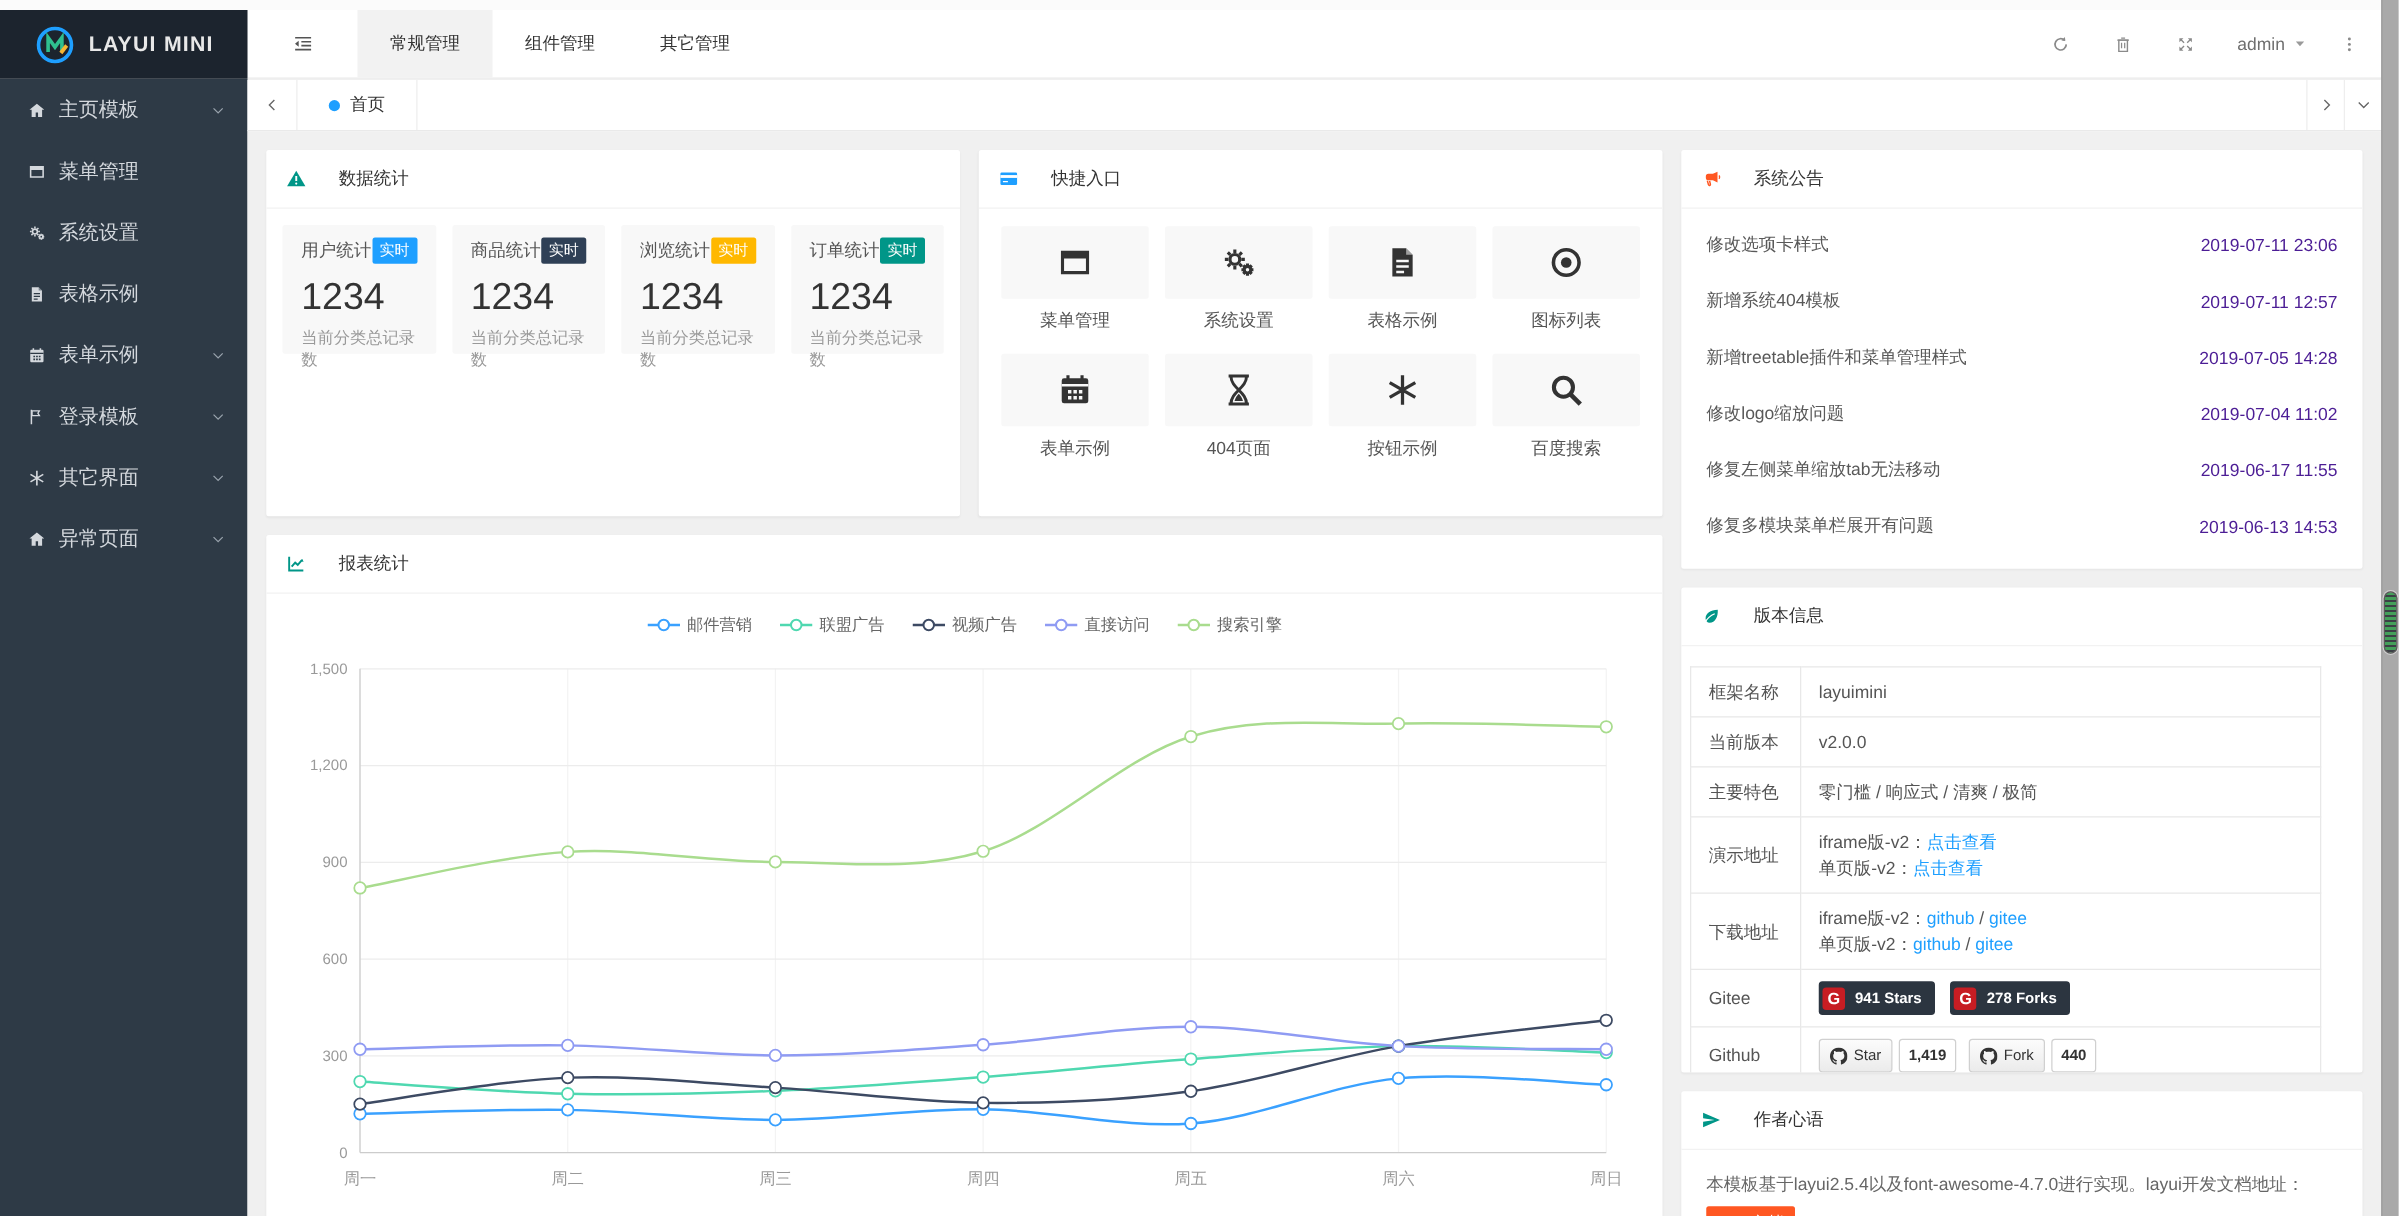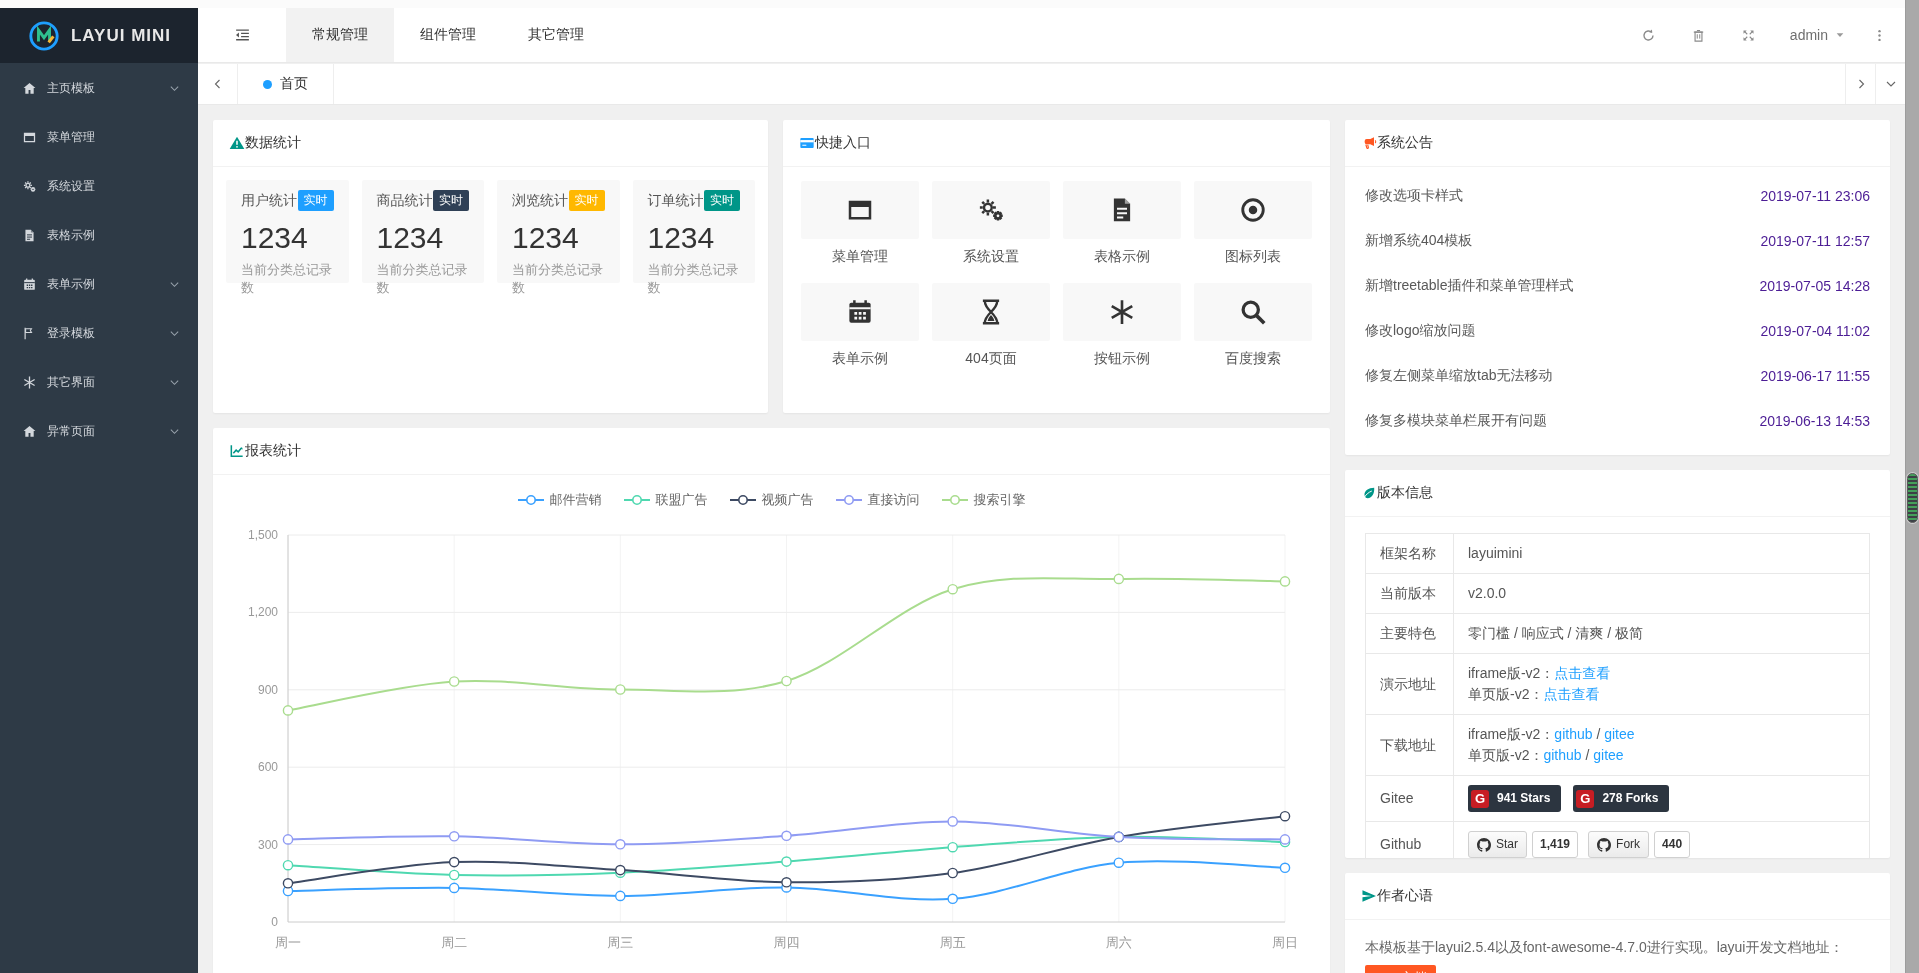--- a/index.html
+++ b/index.html
@@ -8,21 +8,21 @@
        font-family:"Liberation Sans","DejaVu Sans",sans-serif;}
   .icon{display:block}
 
   .topstrip{position:absolute;left:0;top:0;width:1919px;height:8px;background:#fbfbfb;z-index:6}
 
   
   .logo{position:absolute;left:0;top:8px;width:198px;height:55px;background:#1c242e;
         display:flex;align-items:center;justify-content:center;gap:10px;z-index:5}
   .logo-text{color:#e8e8e8;font-size:17px;font-weight:bold;letter-spacing:1px}
   .sidebar{position:absolute;left:0;top:63px;width:198px;height:910px;background:#2e3a46;--knock:#2e3a46;padding-top:1px}
-  .side-item{display:flex;align-items:center;height:49px;padding:0 18px 0 22px;color:#d4d8dd;font-size:12px;cursor:pointer}
+  .side-item{display:flex;align-items:center;height:49px;padding:0 18px 0 22px;color:#d4d8dd;font-size:16px;cursor:pointer}
   .side-item .icon{width:15px;height:15px;margin-right:10px;flex:none}
   .side-label{flex:1}
   .side-chev{width:11px !important;height:11px !important;color:#98a2ac;margin-right:0 !important}
 
   
   .header{position:absolute;left:198px;top:8px;width:1707px;height:55px;background:#fff;
           border-bottom:1px solid #e9e9e9;display:flex;align-items:stretch;z-index:4}
   .toggle{width:88px;display:flex;align-items:center;justify-content:center;color:#545454;cursor:pointer}
   .toggle .icon{width:17px;height:17px}
   .htabs{display:flex}
@@ -50,21 +50,21 @@
   .tb-rbtn .icon{width:12px;height:12px}
 
   
   .content{position:absolute;left:198px;top:105px;width:1707px;height:868px;background:#f0f0f0;
            padding:15px;overflow:hidden}
   .cols{display:flex;gap:15px}
   .col-left{width:1117px;flex:none}
   .col-right{width:545px;flex:none}
 
   .panel{background:#fff;border-radius:2px;box-shadow:0 1px 2px rgba(0,0,0,.05);margin-bottom:15px;overflow:hidden}
-  .phead{height:47px;border-bottom:1px solid #f2f2f2;display:flex;align-items:center;padding:0 16px;gap:0;
+  .phead{height:47px;border-bottom:1px solid #f2f2f2;display:flex;align-items:center;padding:0 16px;gap:26px;
          font-size:14px;color:#333}
   .picon{width:16px;height:16px;display:inline-flex;--knock:#fff}
   .picon .icon{width:16px;height:16px}
 
   .row1{display:flex;gap:15px}
   .panel.stats{width:555px;height:293px}
   .panel.quick{width:547px;height:293px}
 
   .cards{display:grid;grid-template-columns:1fr 1fr 1fr 1fr;gap:13px;padding:13px}
   .card{background:#f8f8f8;--knock:#f8f8f8;border-radius:2px;padding:10px 15px;height:103px}
@@ -85,21 +85,21 @@
   .legend{display:flex;justify-content:center;gap:22px;margin-top:16px}
   .litem{display:flex;align-items:center;gap:6px;font-size:13px;color:#666;cursor:pointer}
 
   .panel.notice{height:335px}
   .nlist{padding:6px 0}
   .nrow{display:flex;justify-content:space-between;align-items:center;height:45px;padding:0 20px}
   .ntext{font-size:14px;color:#595959}
   .ndate{font-size:14px;color:#4c1d95}
 
   .panel.version{height:388px}
-  .vtable{margin:16px 20px;border-collapse:collapse;width:calc(100% - 40px)}
+  .vtable{margin:16px 7px;border-collapse:collapse;width:calc(100% - 40px)}
   .vtable td{border:1px solid #e8e8e8;padding:9px 14px;font-size:14px;color:#555;line-height:21px}
   .vtable td.vl{width:88px}
   a.link{color:#1E9FFF;text-decoration:none;cursor:pointer}
 
   .gitee-badge{display:inline-flex;align-items:center;background:#2c3540;border-radius:3px;padding:3px;
                margin-right:12px;cursor:pointer;vertical-align:middle}
   .gt-g{width:18px;height:18px;background:#c71d23;color:#fff;border-radius:3px;display:flex;align-items:center;
         justify-content:center;font-weight:bold;font-size:13px}
   .gt-t{color:#fff;font-size:12px;font-weight:bold;padding:0 8px}
 

